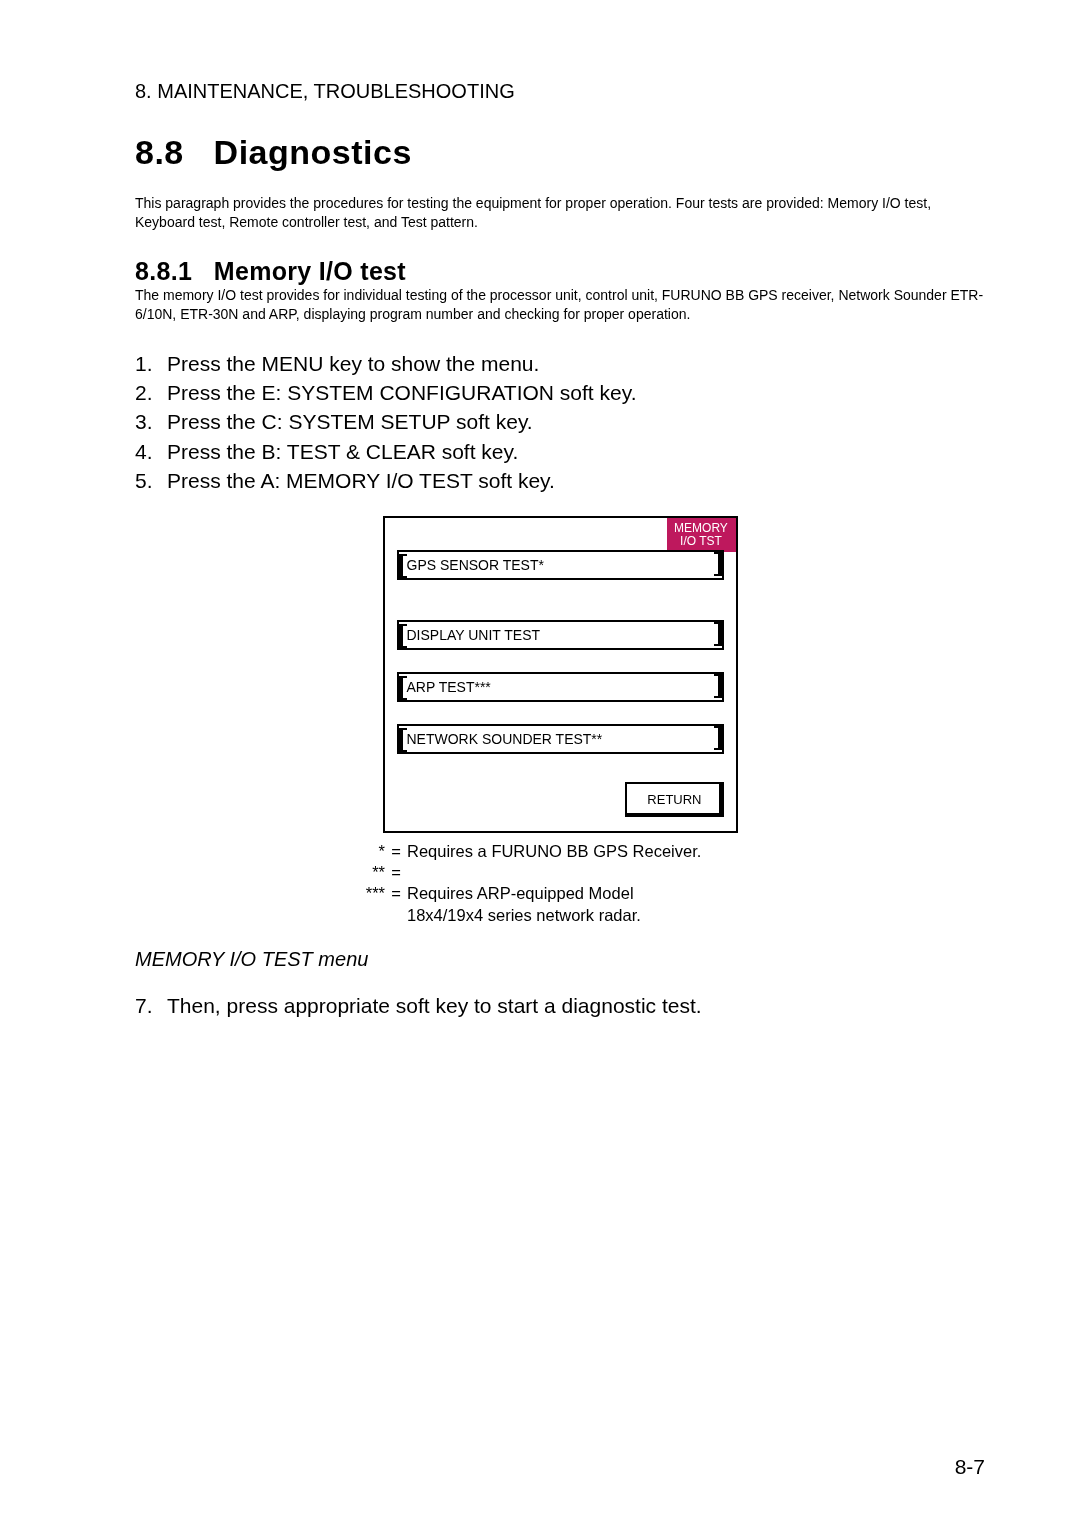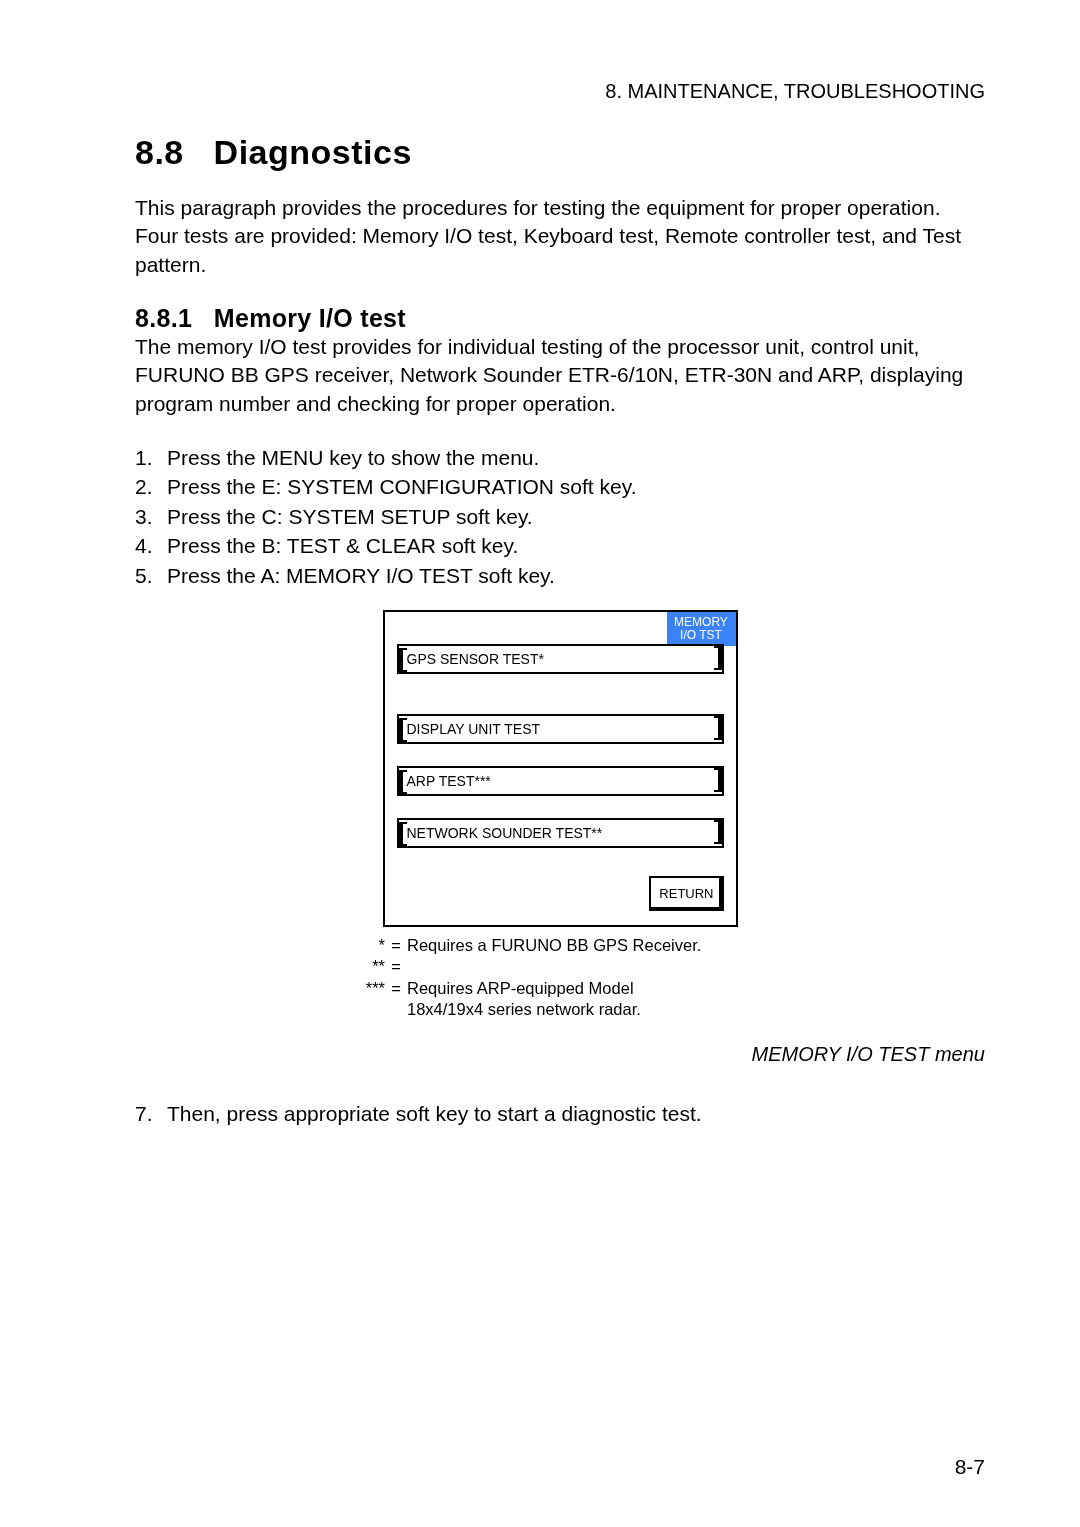--- a/index.html
+++ b/index.html
@@ -7,32 +7,31 @@
     font-family: Arial, Helvetica, sans-serif;
     color: #000;
     background: #fff;
     width: 1080px;
     height: 1527px;
     box-sizing: border-box;
     padding: 80px 95px 60px 135px;
     position: relative;
   }
   .header-line {
-    text-align: right;
     font-size: 20px;
     margin-bottom: 30px;
   }
   .section-title {
     font-size: 34px;
     font-weight: bold;
     margin-bottom: 22px;
     letter-spacing: 0.5px;
   }
   .para {
-    font-size: 21px;
+    font-size: 14px;
     line-height: 1.35;
     margin-bottom: 25px;
   }
   .subsection-title {
     font-size: 25px;
     font-weight: bold;
     letter-spacing: 0.3px;
   }
   .list {
     font-size: 21px;
@@ -50,21 +49,21 @@
     width: 355px;
     margin: 10px auto 8px auto;
   }
   .menu-frame {
     border: 2px solid #000;
     padding: 10px 12px 14px 12px;
     position: relative;
     background: #fff;
   }
   .mem-label {
-    background: #3b82f6;
+    background: #be185d;
     color: #fff;
     font-size: 12px;
     text-align: center;
     position: absolute;
     top: 0;
     right: 0;
     width: 65px;
     padding: 4px 2px;
     line-height: 1.1;
   }
@@ -105,21 +104,21 @@
     margin-top: 40px;
   }
   .return-wrap {
     text-align: right;
     margin-top: 28px;
   }
   .return-btn {
     border: 2px solid #000;
     display: inline-block;
     font-size: 13px;
-    padding: 8px 8px;
+    padding: 8px 20px;
     position: relative;
   }
   .return-btn::after {
     content: "";
     position: absolute;
     right: -2px;
     top: -2px;
     width: 5px;
     height: calc(100% + 4px);
     background: #000;
@@ -148,23 +147,23 @@
     flex-shrink: 0;
   }
   .note-eq {
     width: 22px;
     text-align: center;
     flex-shrink: 0;
   }
   .caption {
     font-style: italic;
     font-size: 20px;
-    text-align: right;
+    text-align: left;
     margin-top: 22px;
-    margin-bottom: 33px;
+    margin-bottom: 20px;
   }
   .page-num {
     position: absolute;
     bottom: 48px;
     right: 95px;
     font-size: 21px;
     margin-top: 21px;
   }
 </style>
 </head>

